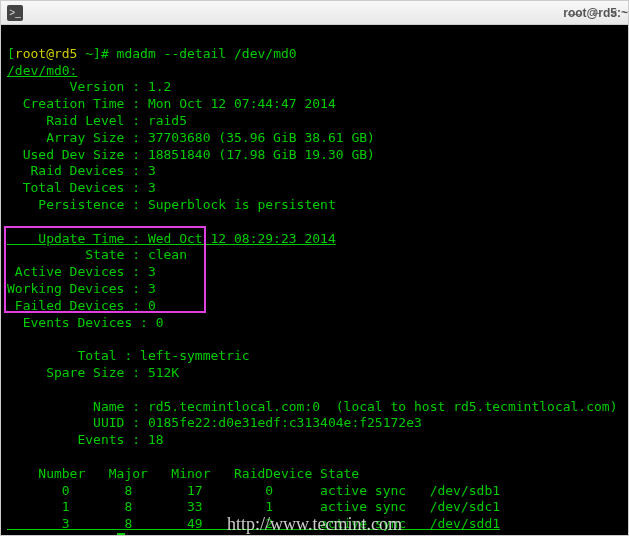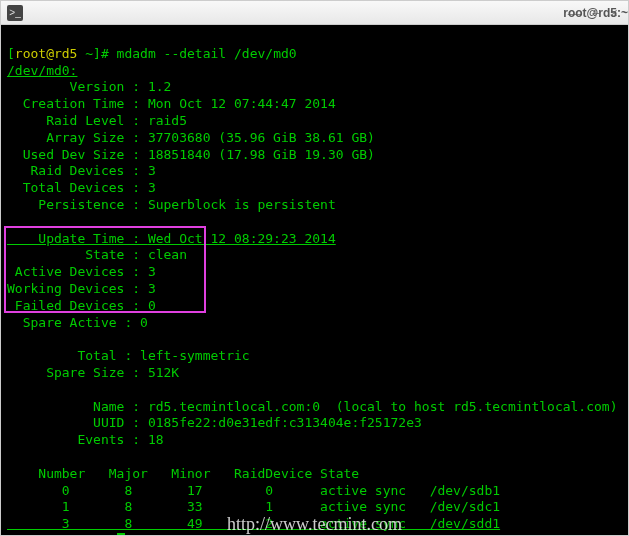--- a/index.html
+++ b/index.html
@@ -120,21 +120,21 @@
 <span><span>  Used Dev Size : </span><span>18851840 (17.98 GiB 19.30 GB)</span></span>
 <span><span>   Raid Devices : </span><span>3</span></span>
 <span><span>  Total Devices : </span><span>3</span></span>
 <span><span>    Persistence : </span><span>Superblock is persistent</span></span>
 
 <span class="underline"><span>    Update Time : </span><span>Wed Oct 12 08:29:23 2014</span></span>
 <span><span>          State : </span><span>clean </span></span>
 <span><span> Active Devices : </span><span>3</span></span>
 <span><span>Working Devices : </span><span>3</span></span>
 <span><span> Failed Devices : </span><span>0</span></span>
-<span><span>  Spare Active : </span><span>0</span></span>
+<span><span>  Events Devices : </span><span>0</span></span>
 
 <span><span>         Total : </span><span>left-symmetric</span></span>
 <span><span>     Spare Size : </span><span>512K</span></span>
 
 <span><span>           Name : </span><span>rd5.tecmintlocal.com:0  (local to host rd5.tecmintlocal.com)</span></span>
 <span><span>           UUID : </span><span>0185fe22:d0e31edf:c313404e:f25172e3</span></span>
 <span><span>         Events : </span><span>18</span></span>
 
 <span>    Number   Major   Minor   RaidDevice State</span>
 <span>       0       8       17        0      active sync   /dev/sdb1</span>

